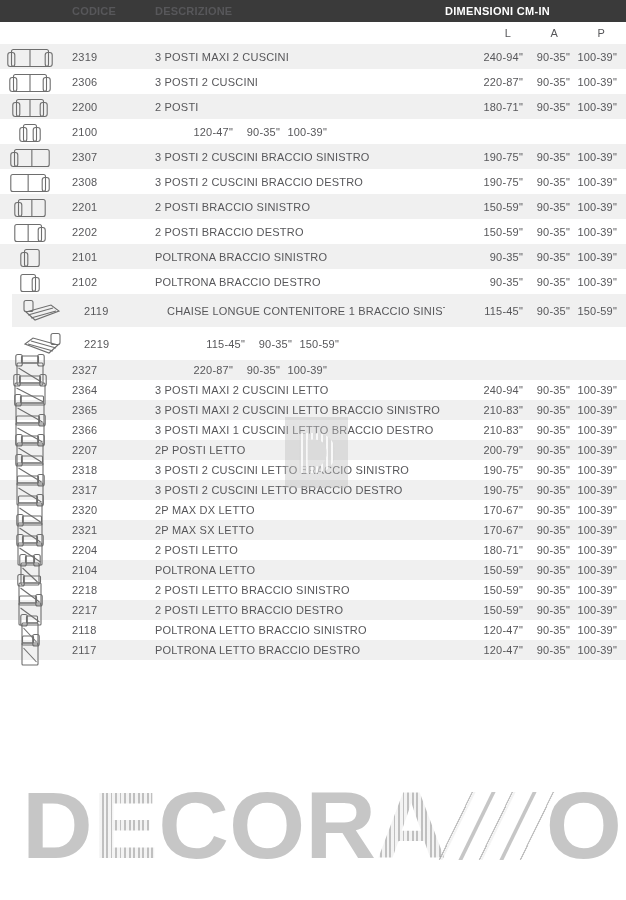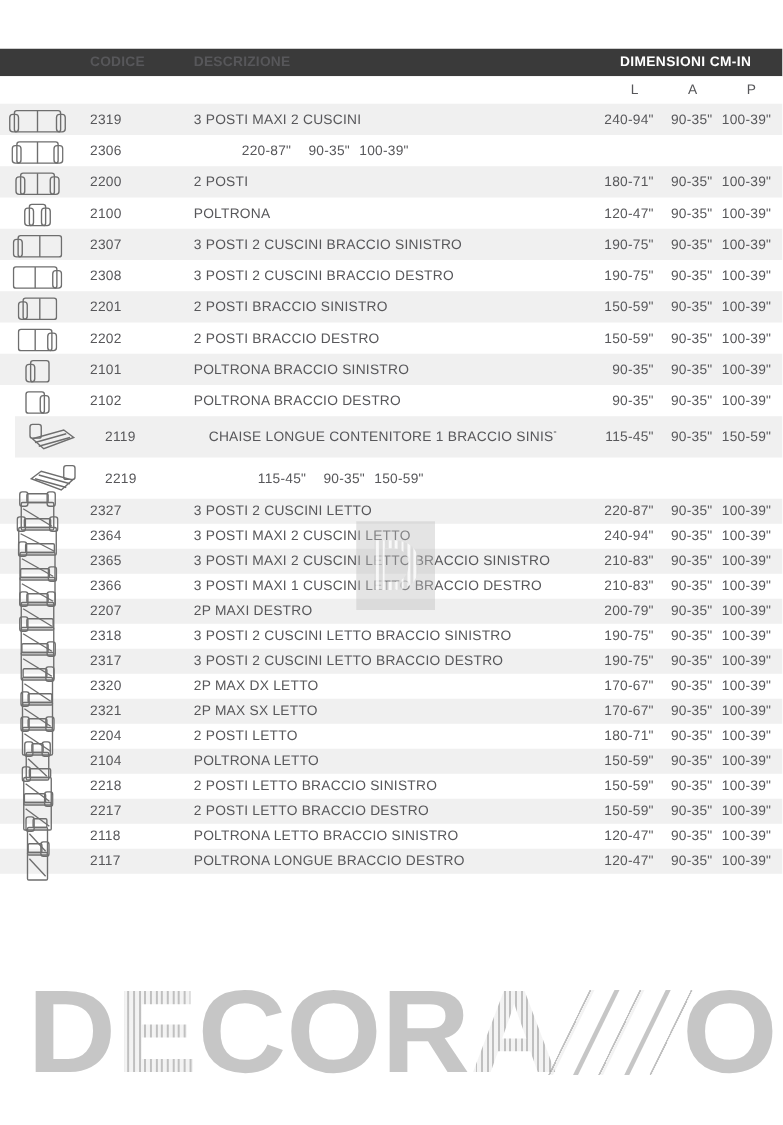--- a/index.html
+++ b/index.html
@@ -5,30 +5,30 @@
   html,body{margin:0;padding:0;}
   body{width:626px;height:900px;position:relative;overflow:hidden;
        font-family:"Liberation Sans",sans-serif;background:#ffffff;}
   .table{position:relative;width:626px;}
   .row{display:flex;align-items:center;padding-right:9px;box-sizing:border-box;}
   .row.alt{background:#f0f0f0;}
   .h-sofa{height:25px;}
   .h-chaise{height:33px;margin-left:12px;}
   .h-letto{height:20px;}
   .header-bar{height:22px;background:#3a3a3a;color:#ffffff;
-              font-size:11px;font-weight:bold;letter-spacing:.3px;margin-top:39px;}
+              font-size:11px;font-weight:bold;letter-spacing:.3px;}
   .subheader{height:22px;background:#ffffff;color:#57575a;font-size:11px;}
   .cell{white-space:nowrap;overflow:hidden;}
   .c-icon{width:60px;display:flex;justify-content:center;align-items:center;flex:0 0 auto;}
   .c-code{width:95px;padding-left:12px;box-sizing:border-box;flex:0 0 auto;}
   .c-desc{flex:1 1 auto;}
   .c-l{width:78px;text-align:right;flex:0 0 auto;}
   .c-a{width:47px;text-align:right;flex:0 0 auto;}
   .c-p{width:47px;text-align:right;flex:0 0 auto;}
-  .c-dims{width:172px;text-align:right;padding-right:16px;box-sizing:border-box;flex:0 0 auto;}
+  .c-dims{width:172px;padding-right:16px;box-sizing:border-box;flex:0 0 auto;}
   .sub-l,.sub-a,.sub-p{padding-right:12px;box-sizing:border-box;}
   .row .c-code,.row .c-desc,.row .c-l,.row .c-a,.row .c-p{
     font-size:11px;color:#57575a;letter-spacing:.2px;}
   .icon-svg{display:block;}
   .icon-svg *{stroke:#6e6e6e;stroke-width:1.1;fill:none;}
 
   
   .wm-bottom{position:absolute;left:22px;top:786px;width:600px;height:74px;
              display:flex;align-items:flex-end;justify-content:space-between;
              pointer-events:none;z-index:5;}
@@ -91,20 +91,21 @@
       <div class="row h-sofa">
         <div class="cell c-icon">
           <svg class="icon-svg" width="42" height="26" viewBox="0 0 42 26">
             <rect x="4.5" y="5.5" width="33" height="17" rx="2"></rect>
             <line x1="21" y1="5.5" x2="21" y2="22.5"></line>
             <rect x="0.8" y="8.5" width="7" height="14" rx="2.5"></rect>
             <rect x="34.2" y="8.5" width="7" height="14" rx="2.5"></rect>
           </svg>
         </div>
         <div class="cell c-code">2306</div>
+        <div class="cell c-desc">3 POSTI 2 CUSCINI</div>
         <div class="cell c-l">220-87"</div>
         <div class="cell c-a">90-35"</div>
         <div class="cell c-p">100-39"</div>
       </div>
       <div class="row h-sofa alt">
         <div class="cell c-icon">
           <svg class="icon-svg" width="36" height="26" viewBox="0 0 36 26">
             <rect x="4.5" y="5.5" width="27" height="17" rx="2"></rect>
             <line x1="18" y1="5.5" x2="18" y2="22.5"></line>
             <rect x="0.8" y="8.5" width="7" height="14" rx="2.5"></rect>
@@ -119,21 +120,20 @@
       </div>
       <div class="row h-sofa">
         <div class="cell c-icon">
           <svg class="icon-svg" width="22" height="26" viewBox="0 0 22 26">
             <rect x="4.5" y="5.5" width="13" height="17" rx="2"></rect>
             <rect x="0.8" y="8.5" width="7" height="14" rx="2.5"></rect>
             <rect x="14.2" y="8.5" width="7" height="14" rx="2.5"></rect>
           </svg>
         </div>
         <div class="cell c-code">2100</div>
-        <div class="cell c-desc">POLTRONA</div>
         <div class="cell c-l">120-47"</div>
         <div class="cell c-a">90-35"</div>
         <div class="cell c-p">100-39"</div>
       </div>
       <div class="row h-sofa alt">
         <div class="cell c-icon">
           <svg class="icon-svg" width="40" height="26" viewBox="0 0 40 26">
             <rect x="4.5" y="5.5" width="34.7" height="17" rx="2"></rect>
             <line x1="21.85" y1="5.5" x2="21.85" y2="22.5"></line>
             <rect x="0.8" y="8.5" width="7" height="14" rx="2.5"></rect>
@@ -246,21 +246,20 @@
         <div class="cell c-icon">
           <svg class="icon-svg" width="30" height="34" viewBox="0 0 30 34">
             <rect x="2" y="10" width="26" height="22" rx="1"></rect>
             <line x1="3.5" y1="15" x2="26.5" y2="29"></line>
             <rect x="6.5" y="3" width="17" height="7" rx="1"></rect>
             <rect x="0.8" y="1.5" width="6.5" height="11.5" rx="2"></rect>
             <rect x="22.7" y="1.5" width="6.5" height="11.5" rx="2"></rect>
           </svg>
         </div>
         <div class="cell c-code">2327</div>
-        <div class="cell c-desc">3 POSTI 2 CUSCINI LETTO</div>
         <div class="cell c-l">220-87"</div>
         <div class="cell c-a">90-35"</div>
         <div class="cell c-p">100-39"</div>
       </div>
       <div class="row h-letto">
         <div class="cell c-icon">
           <svg class="icon-svg" width="34" height="34" viewBox="0 0 34 34">
             <rect x="2" y="10" width="30" height="22" rx="1"></rect>
             <line x1="3.5" y1="15" x2="30.5" y2="29"></line>
             <rect x="6.5" y="3" width="21" height="7" rx="1"></rect>
@@ -308,21 +307,21 @@
         <div class="cell c-icon">
           <svg class="icon-svg" width="30" height="34" viewBox="0 0 30 34">
             <rect x="2" y="10" width="26" height="22" rx="1"></rect>
             <line x1="3.5" y1="15" x2="26.5" y2="29"></line>
             <rect x="6.5" y="3" width="17" height="7" rx="1"></rect>
             <rect x="0.8" y="1.5" width="6.5" height="11.5" rx="2"></rect>
             <rect x="22.7" y="1.5" width="6.5" height="11.5" rx="2"></rect>
           </svg>
         </div>
         <div class="cell c-code">2207</div>
-        <div class="cell c-desc">2P MAXI DESTRO</div>
+        <div class="cell c-desc">2P POSTI LETTO</div>
         <div class="cell c-l">200-79"</div>
         <div class="cell c-a">90-35"</div>
         <div class="cell c-p">100-39"</div>
       </div>
       <div class="row h-letto">
         <div class="cell c-icon">
           <svg class="icon-svg" width="30" height="34" viewBox="0 0 30 34">
             <rect x="2" y="10" width="26" height="22" rx="1"></rect>
             <line x1="3.5" y1="15" x2="26.5" y2="29"></line>
             <rect x="6.5" y="3" width="21" height="7" rx="1"></rect>
@@ -460,21 +459,21 @@
       <div class="row h-letto alt">
         <div class="cell c-icon">
           <svg class="icon-svg" width="20" height="34" viewBox="0 0 20 34">
             <rect x="2" y="10" width="16" height="22" rx="1"></rect>
             <line x1="3.5" y1="15" x2="16.5" y2="29"></line>
             <rect x="2.5" y="3" width="11" height="7" rx="1"></rect>
             <rect x="12.7" y="1.5" width="6.5" height="11.5" rx="2"></rect>
           </svg>
         </div>
         <div class="cell c-code">2117</div>
-        <div class="cell c-desc">POLTRONA LONGUE BRACCIO DESTRO</div>
+        <div class="cell c-desc">POLTRONA LETTO BRACCIO DESTRO</div>
         <div class="cell c-l">120-47"</div>
         <div class="cell c-a">90-35"</div>
         <div class="cell c-p">100-39"</div>
       </div>
     </div>
 </div>
 
 <div class="wm-logo">
     <span>D</span>
   </div>

